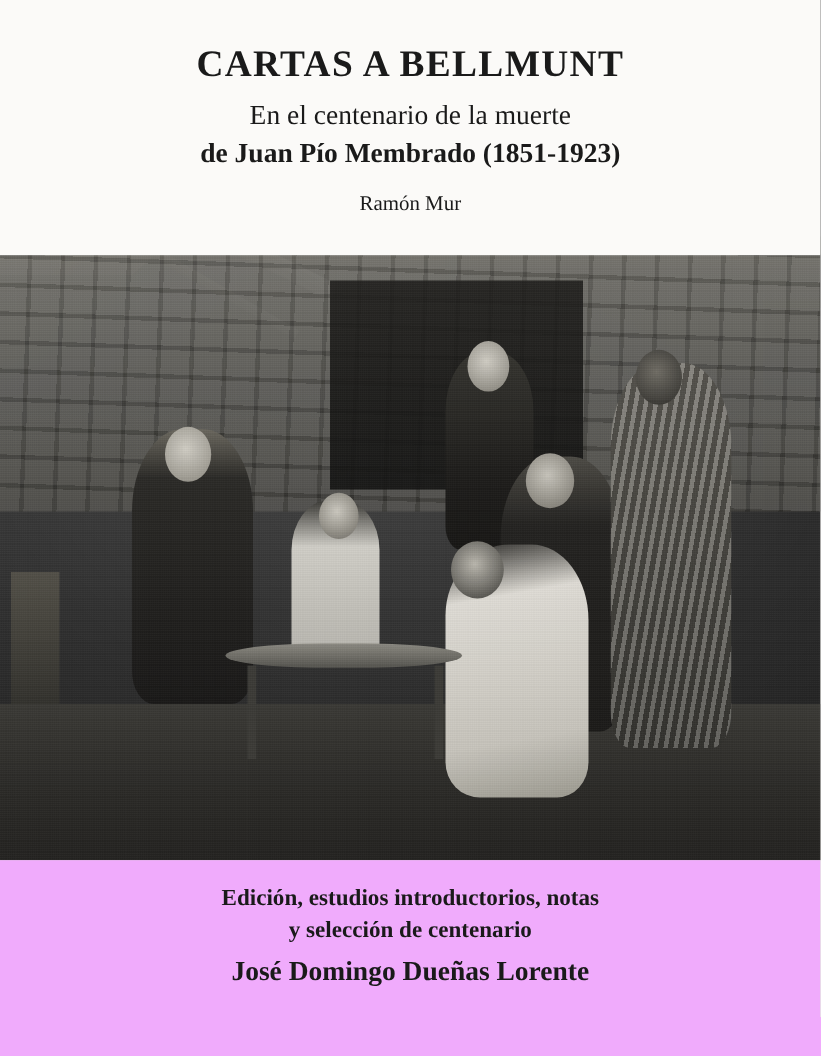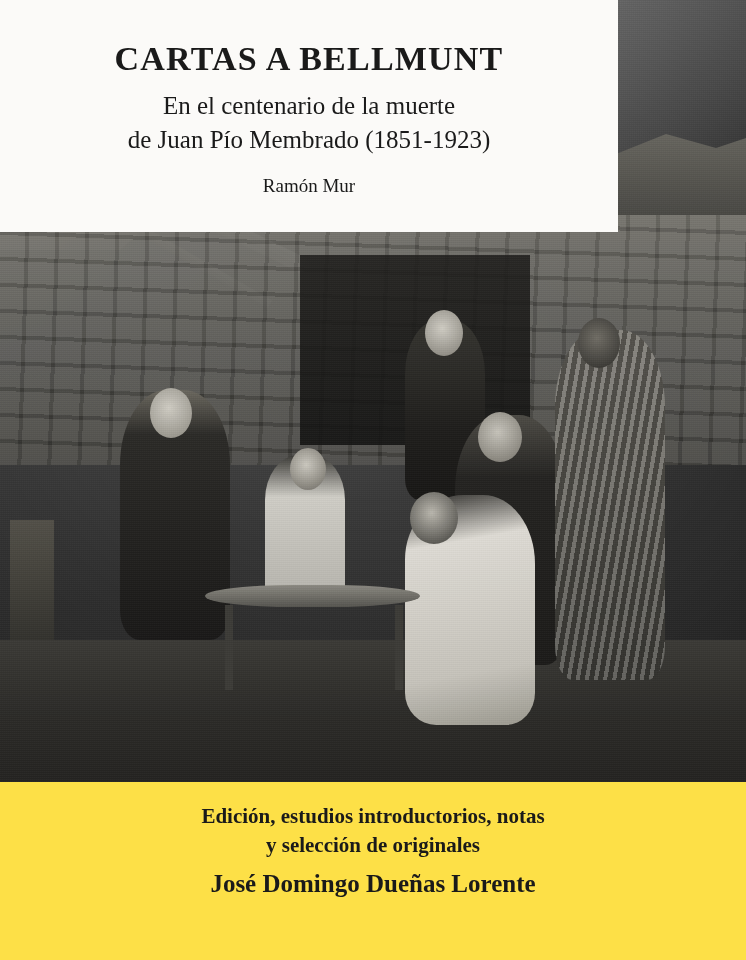--- a/index.html
+++ b/index.html
@@ -16,21 +16,21 @@
     height: 960px;
     background: #f7f6f3;
     overflow: hidden;
   }
 
   
   .title-block {
     position: absolute;
     left: 0;
     top: 0;
-    width: 618px;
+    width: 746px;
     height: 232px;
     background: #fbfaf8;
     text-align: center;
     z-index: 5;
   }
   .main-title {
     margin: 0;
     padding-top: 40px;
     font-size: 34px;
     font-weight: bold;
@@ -41,21 +41,21 @@
   }
   .subtitle-1 {
     margin: 14px 0 0 0;
     font-size: 25px;
     font-weight: normal;
     color: #1a1a1a;
   }
   .subtitle-2 {
     margin: 6px 0 0 0;
     font-size: 25px;
-    font-weight: normal;
+    font-weight: bold;
     color: #1a1a1a;
   }
   .prologue-label {
     margin: 18px 0 0 0;
     font-size: 18px;
     font-weight: bold;
     color: #1a1a1a;
   }
   .prologue-author {
     margin: 21px 0 0 0;
@@ -242,21 +242,21 @@
     pointer-events: none;
   }
 
   
   .credits {
     position: absolute;
     left: 0;
     top: 782px;
     width: 746px;
     height: 178px;
-    background: #fde047;
+    background: #f0abfc;
     text-align: center;
     z-index: 5;
   }
   .credit-line-1 {
     margin: 0;
     padding-top: 22px;
     font-size: 21px;
     font-weight: bold;
     color: #1a1a1a;
   }
@@ -323,17 +323,17 @@
 
   <div class="title-block">
     <h1 class="main-title">CARTAS A BELLMUNT</h1>
     <p class="subtitle-1">En el centenario de la muerte</p>
     <p class="subtitle-2">de Juan Pío Membrado (1851-1923)</p>
     <p class="prologue-author">Ramón Mur</p>
   </div>
 
   <div class="credits">
     <p class="credit-line-1">Edición, estudios introductorios, notas</p>
-    <p class="credit-line-2">y selección de originales</p>
+    <p class="credit-line-2">y selección de centenario</p>
     <p class="editor-1">José Domingo Dueñas Lorente</p>
   </div>
 
 </div>
 
 </body></html>

